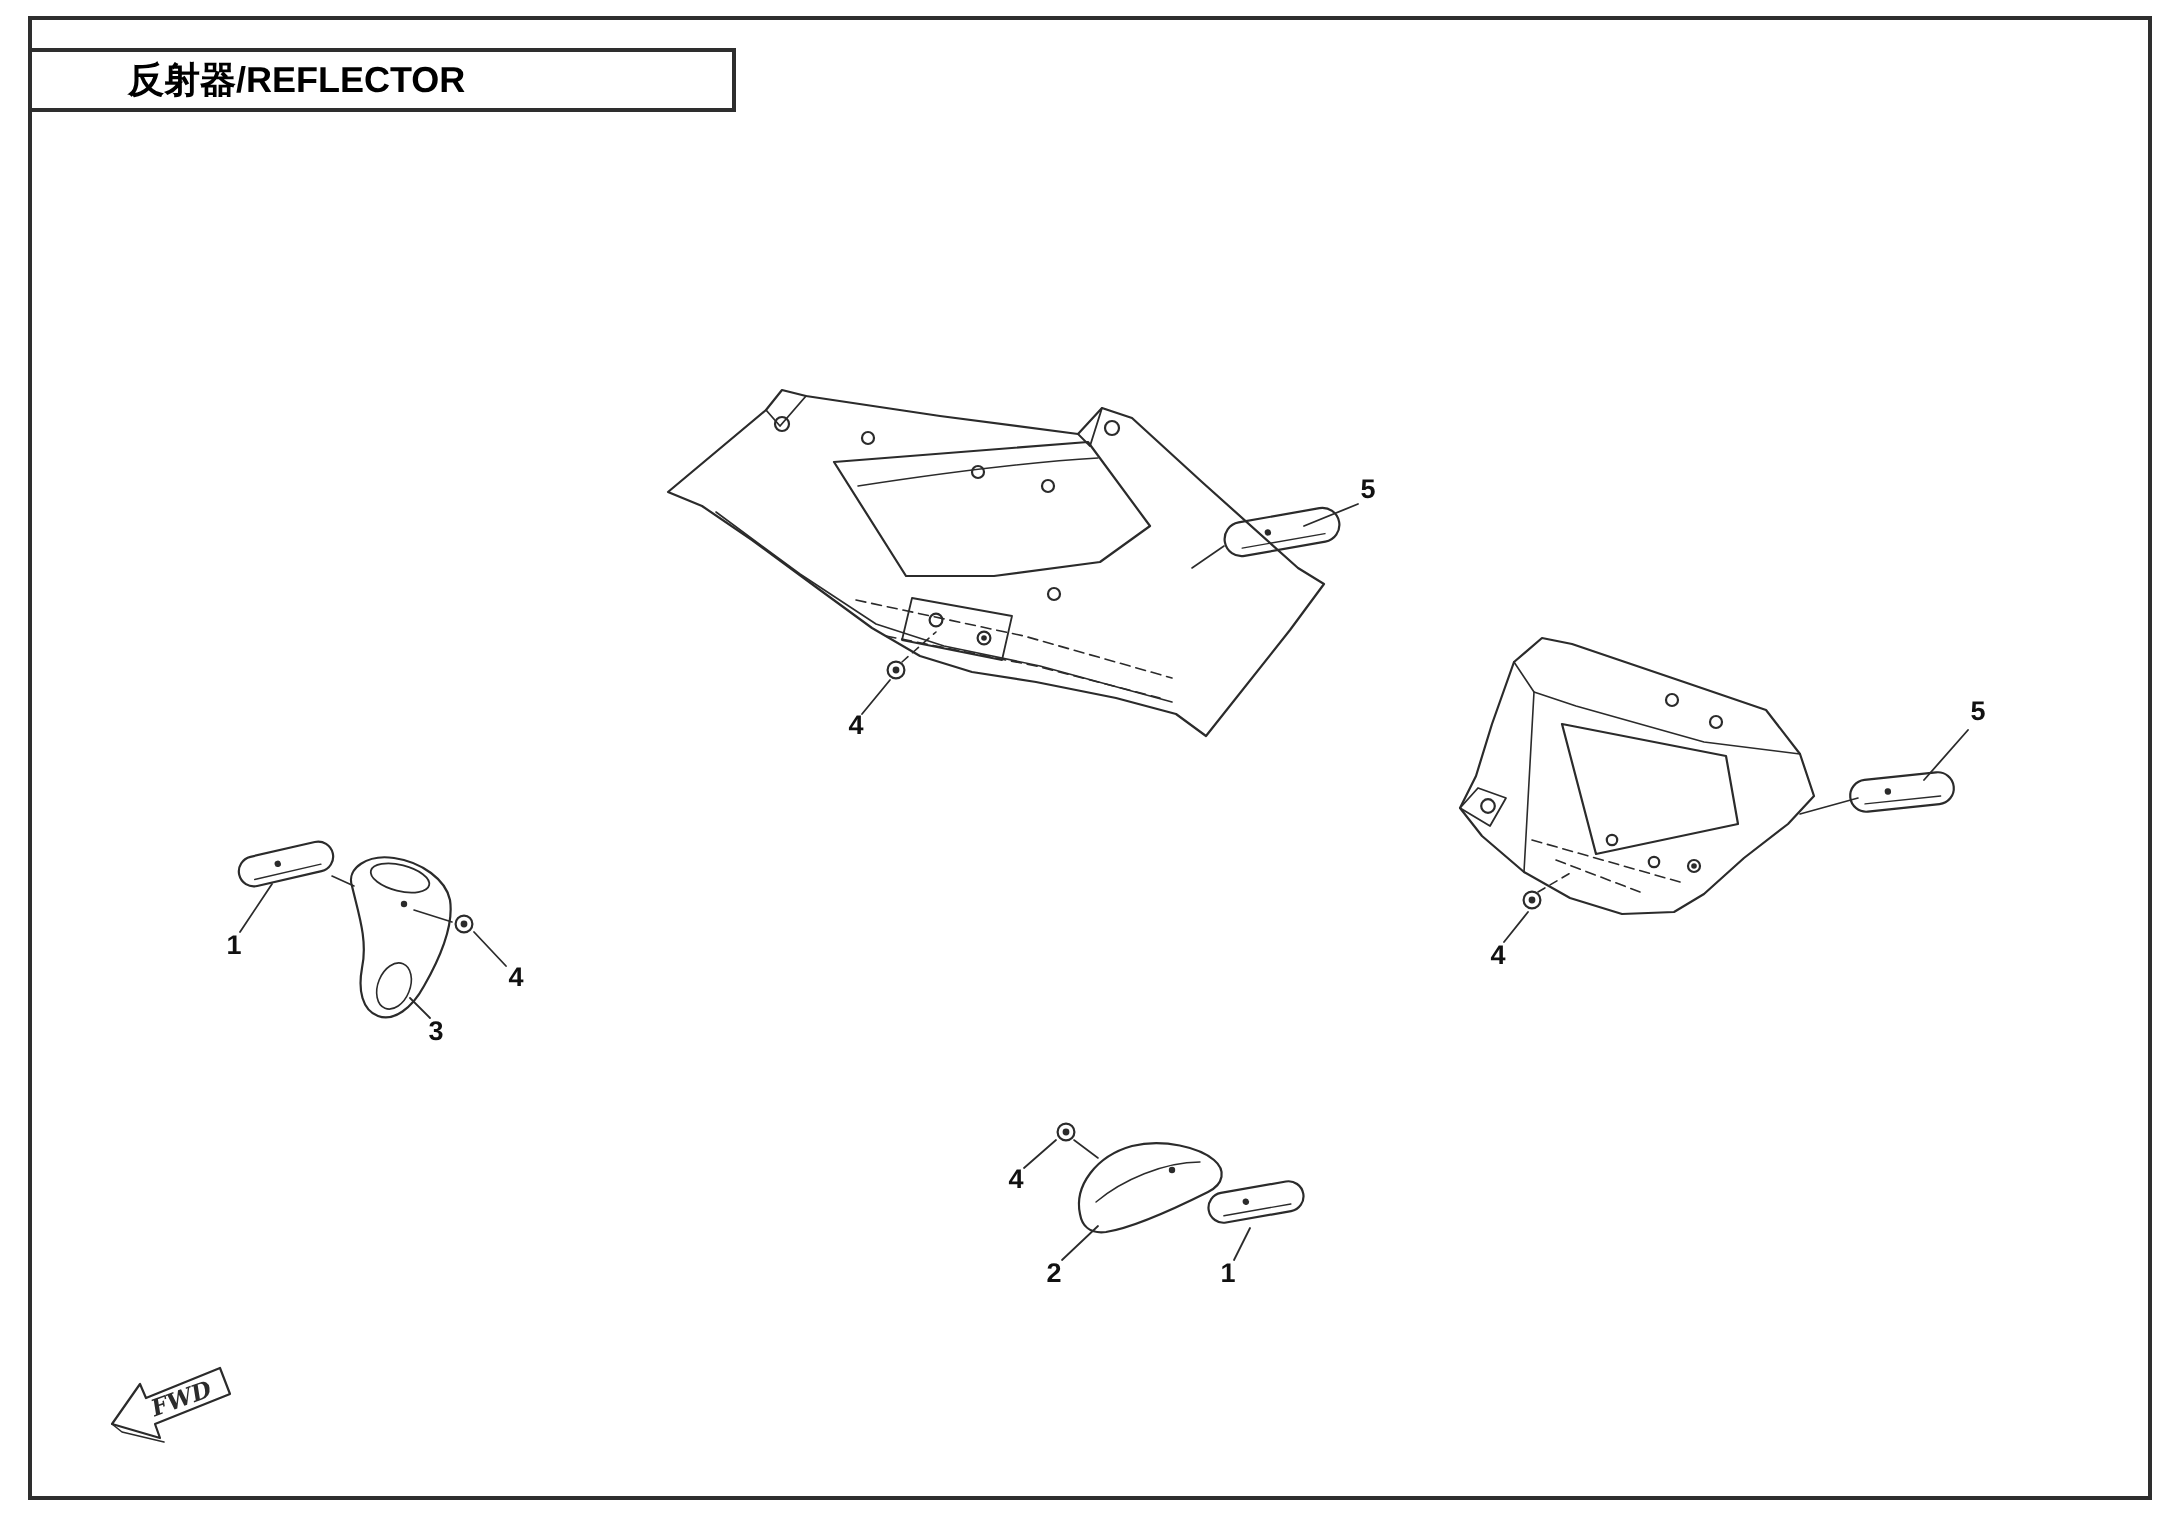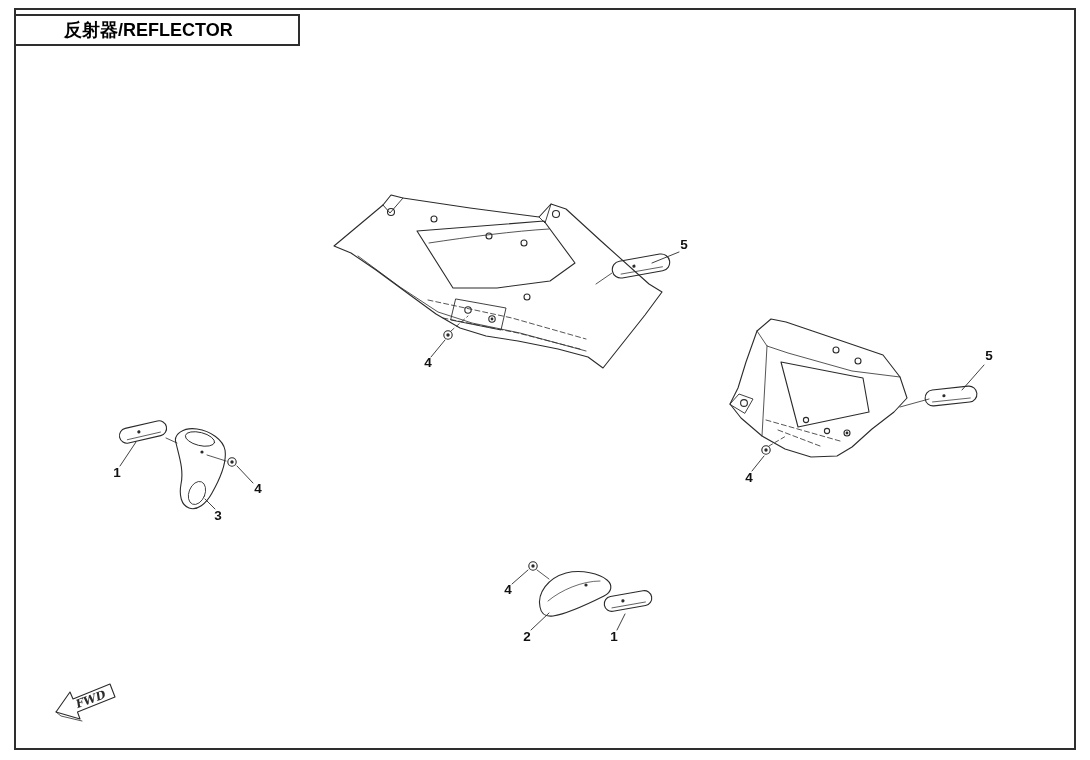--- a/index.html
+++ b/index.html
@@ -7,21 +7,21 @@
     width: 1090px; height: 760px;
     background: #ffffff;
     font-family: "Liberation Sans", sans-serif;
   }
   .page { position: relative; width: 1090px; height: 760px; background: #fff; overflow: hidden; }
   .outer-border {
     position: absolute; left: 14px; top: 8px; width: 1062px; height: 742px;
     border: 2px solid #2e2e2e;
   }
   .title-box {
-    position: absolute; left: 14px; top: 14px; width: 286px; height: 32px;
+    position: absolute; left: 14px; top: 24px; width: 354px; height: 32px;
     border: 2px solid #2e2e2e; background: #fff;
     display: flex; align-items: center; padding-left: 48px;
     font-size: 18px; font-weight: bold; color: #000;
     font-family: "Liberation Sans", sans-serif;
   }
   svg.diagram { position: absolute; left: 0; top: 0; width: 1090px; height: 760px; }
 </style>
 </head>
 <body>
 

